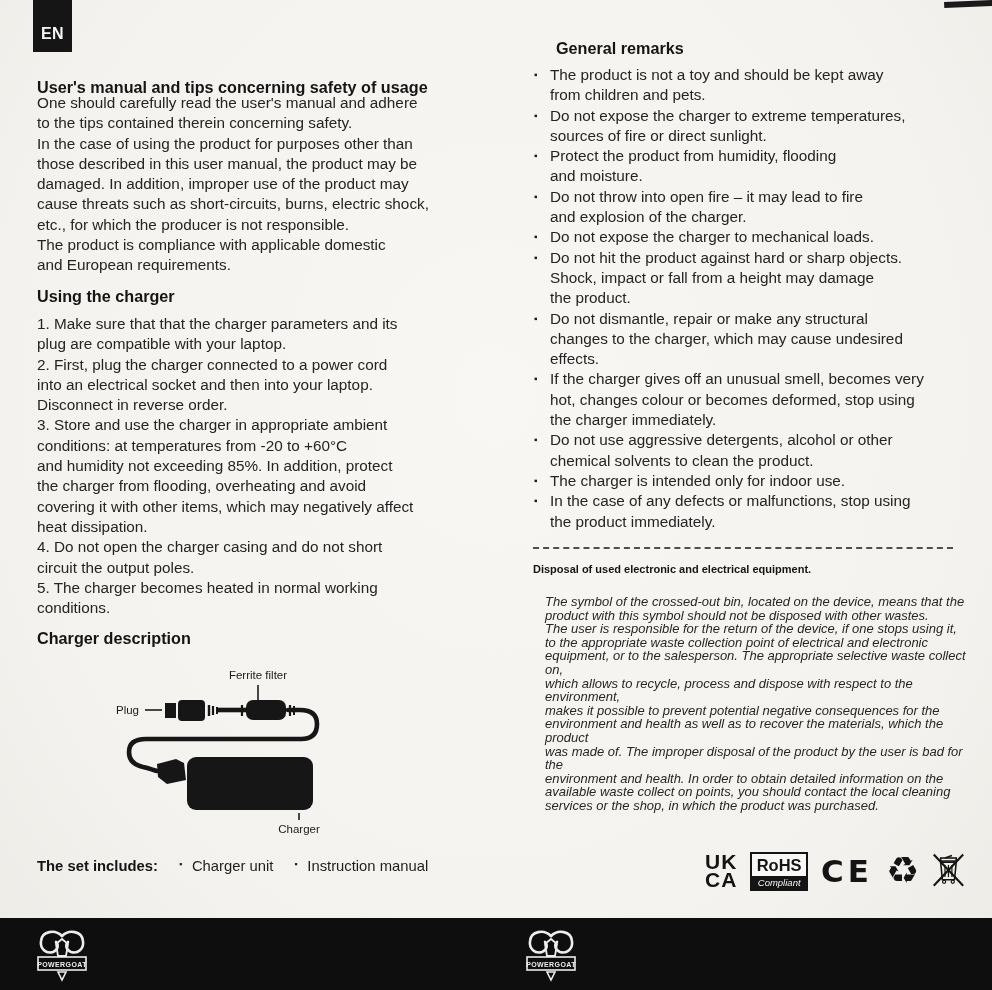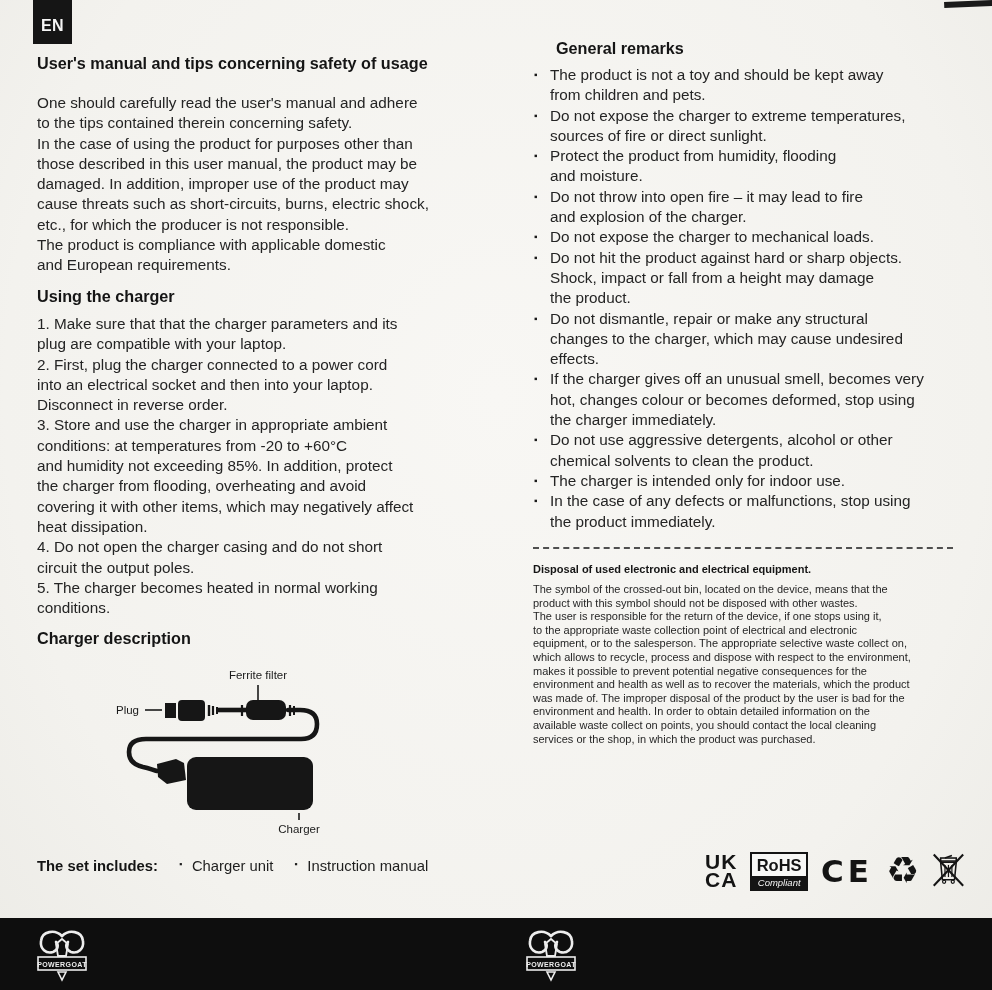--- a/index.html
+++ b/index.html
@@ -4,32 +4,32 @@
 <style>
   html,body{margin:0;padding:0;background:#dcdcdc;}
   .page{
     position:relative;width:992px;height:990px;overflow:hidden;
     background:#f6f5f2;
     background-image:radial-gradient(ellipse at 50% 40%, #f8f7f4 0%, #f3f2ee 70%, #ecebe6 100%);
     font-family:"Liberation Sans", sans-serif;color:#242424;
   }
   .abs{position:absolute;}
   .lang-badge{
-    left:33px;top:0;width:39px;height:44px;background:#151515;color:#f5f5f5;
+    left:33px;top:0;width:39px;height:52px;background:#151515;color:#f5f5f5;
     font-weight:bold;font-size:16px;display:flex;align-items:flex-end;justify-content:center;
     padding-bottom:9px;box-sizing:border-box;letter-spacing:.5px;
   }
   .h1{font-size:16.2px;font-weight:bold;color:#151515;margin:0;}
   .body-text{font-size:15.3px;line-height:20.3px;white-space:pre-line;margin:0;}
   .bullets{list-style:none;margin:0;padding:0;font-size:15.3px;line-height:20.3px;}
   .bullets li{position:relative;padding-left:17px;white-space:pre-line;}
   .bullets li::before{content:"▪";position:absolute;left:1px;top:0;font-size:10px;line-height:20.3px;color:#1b1b1b;}
   .dashed-sep{border-top:2px dashed #4f4f4f;width:420px;height:0;}
   .small-h{font-size:11px;font-weight:bold;color:#151515;margin:0;}
-  .small-body{font-size:11px;line-height:13.6px;white-space:pre-line;color:#262626;margin:0;}
+  .small-body{font-size:13px;line-height:13.6px;white-space:pre-line;color:#262626;margin:12px;font-style:italic;}
   .set-line{font-size:14.8px;color:#1e1e1e;display:flex;align-items:baseline;gap:21px;}
   .set-label{font-weight:bold;color:#141414;}
   .set-item{position:relative;padding-left:13px;}
   .set-item::before{content:"▪";position:absolute;left:0;top:1px;font-size:9px;}
   
   .ukca{font-weight:bold;color:#141414;font-size:21px;line-height:18px;letter-spacing:1px;text-align:center;}
   .rohs-box{width:62px;border:2.5px solid #141414;background:#f8f8f6;text-align:center;}
   .rohs-top{font-size:16.5px;font-weight:bold;color:#141414;line-height:22px;}
   .rohs-bottom{background:#141414;color:#f5f5f5;font-size:9.5px;font-style:italic;line-height:13px;}
   .ce-mark{font-size:31px;font-weight:bold;color:#141414;letter-spacing:4px;font-family:"DejaVu Sans",sans-serif;}
@@ -40,21 +40,21 @@
 </style>
 </head>
 <body>
 
 <div class="page">
 
   <div class="abs artifact"></div>
 
   <div class="abs lang-badge">EN</div>
 
-  <h2 class="abs h1" style="left:37px;top:54px;">User's manual and tips concerning safety of usage</h2>
+  <h2 class="abs h1" style="left:37px;top:78px;">User's manual and tips concerning safety of usage</h2>
 
   <p class="abs body-text" style="left:37px;top:93px;width:470px;">One should carefully read the user's manual and adhere
 to the tips contained therein concerning safety.
 In the case of using the product for purposes other than
 those described in this user manual, the product may be
 damaged. In addition, improper use of the product may
 cause threats such as short-circuits, burns, electric shock,
 etc., for which the producer is not responsible.
 The product is compliance with applicable domestic
 and European requirements.</p>

